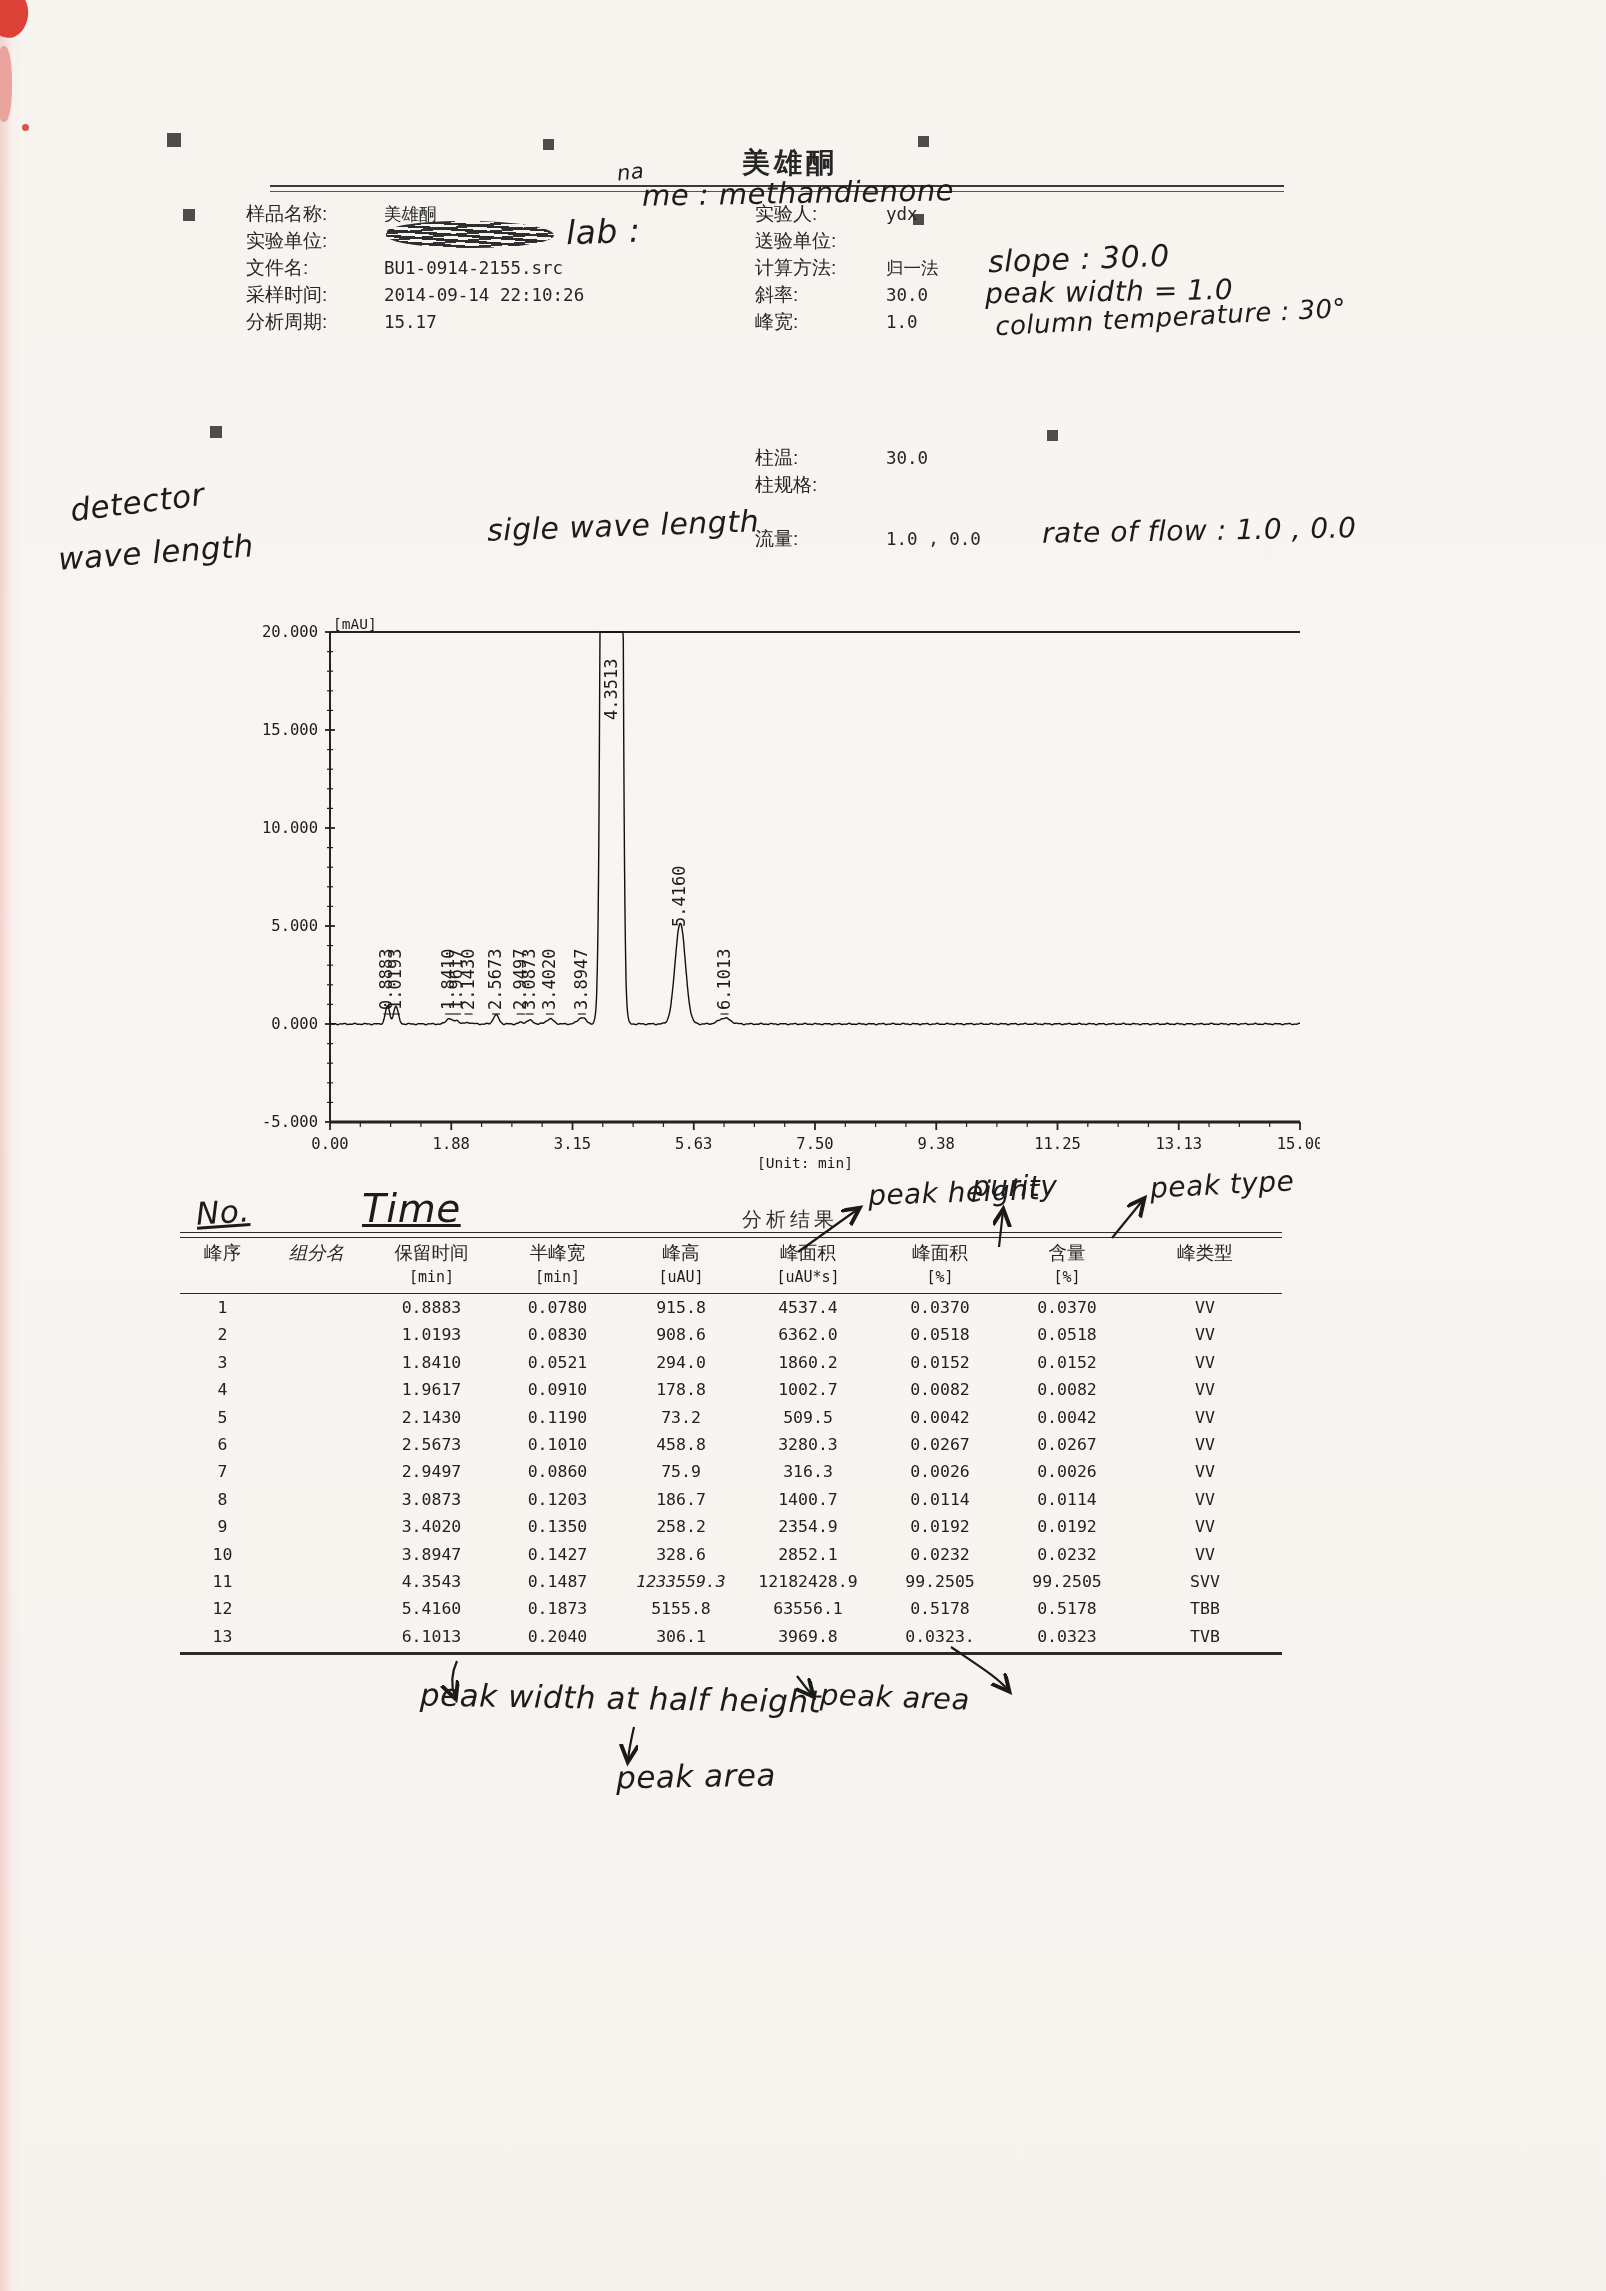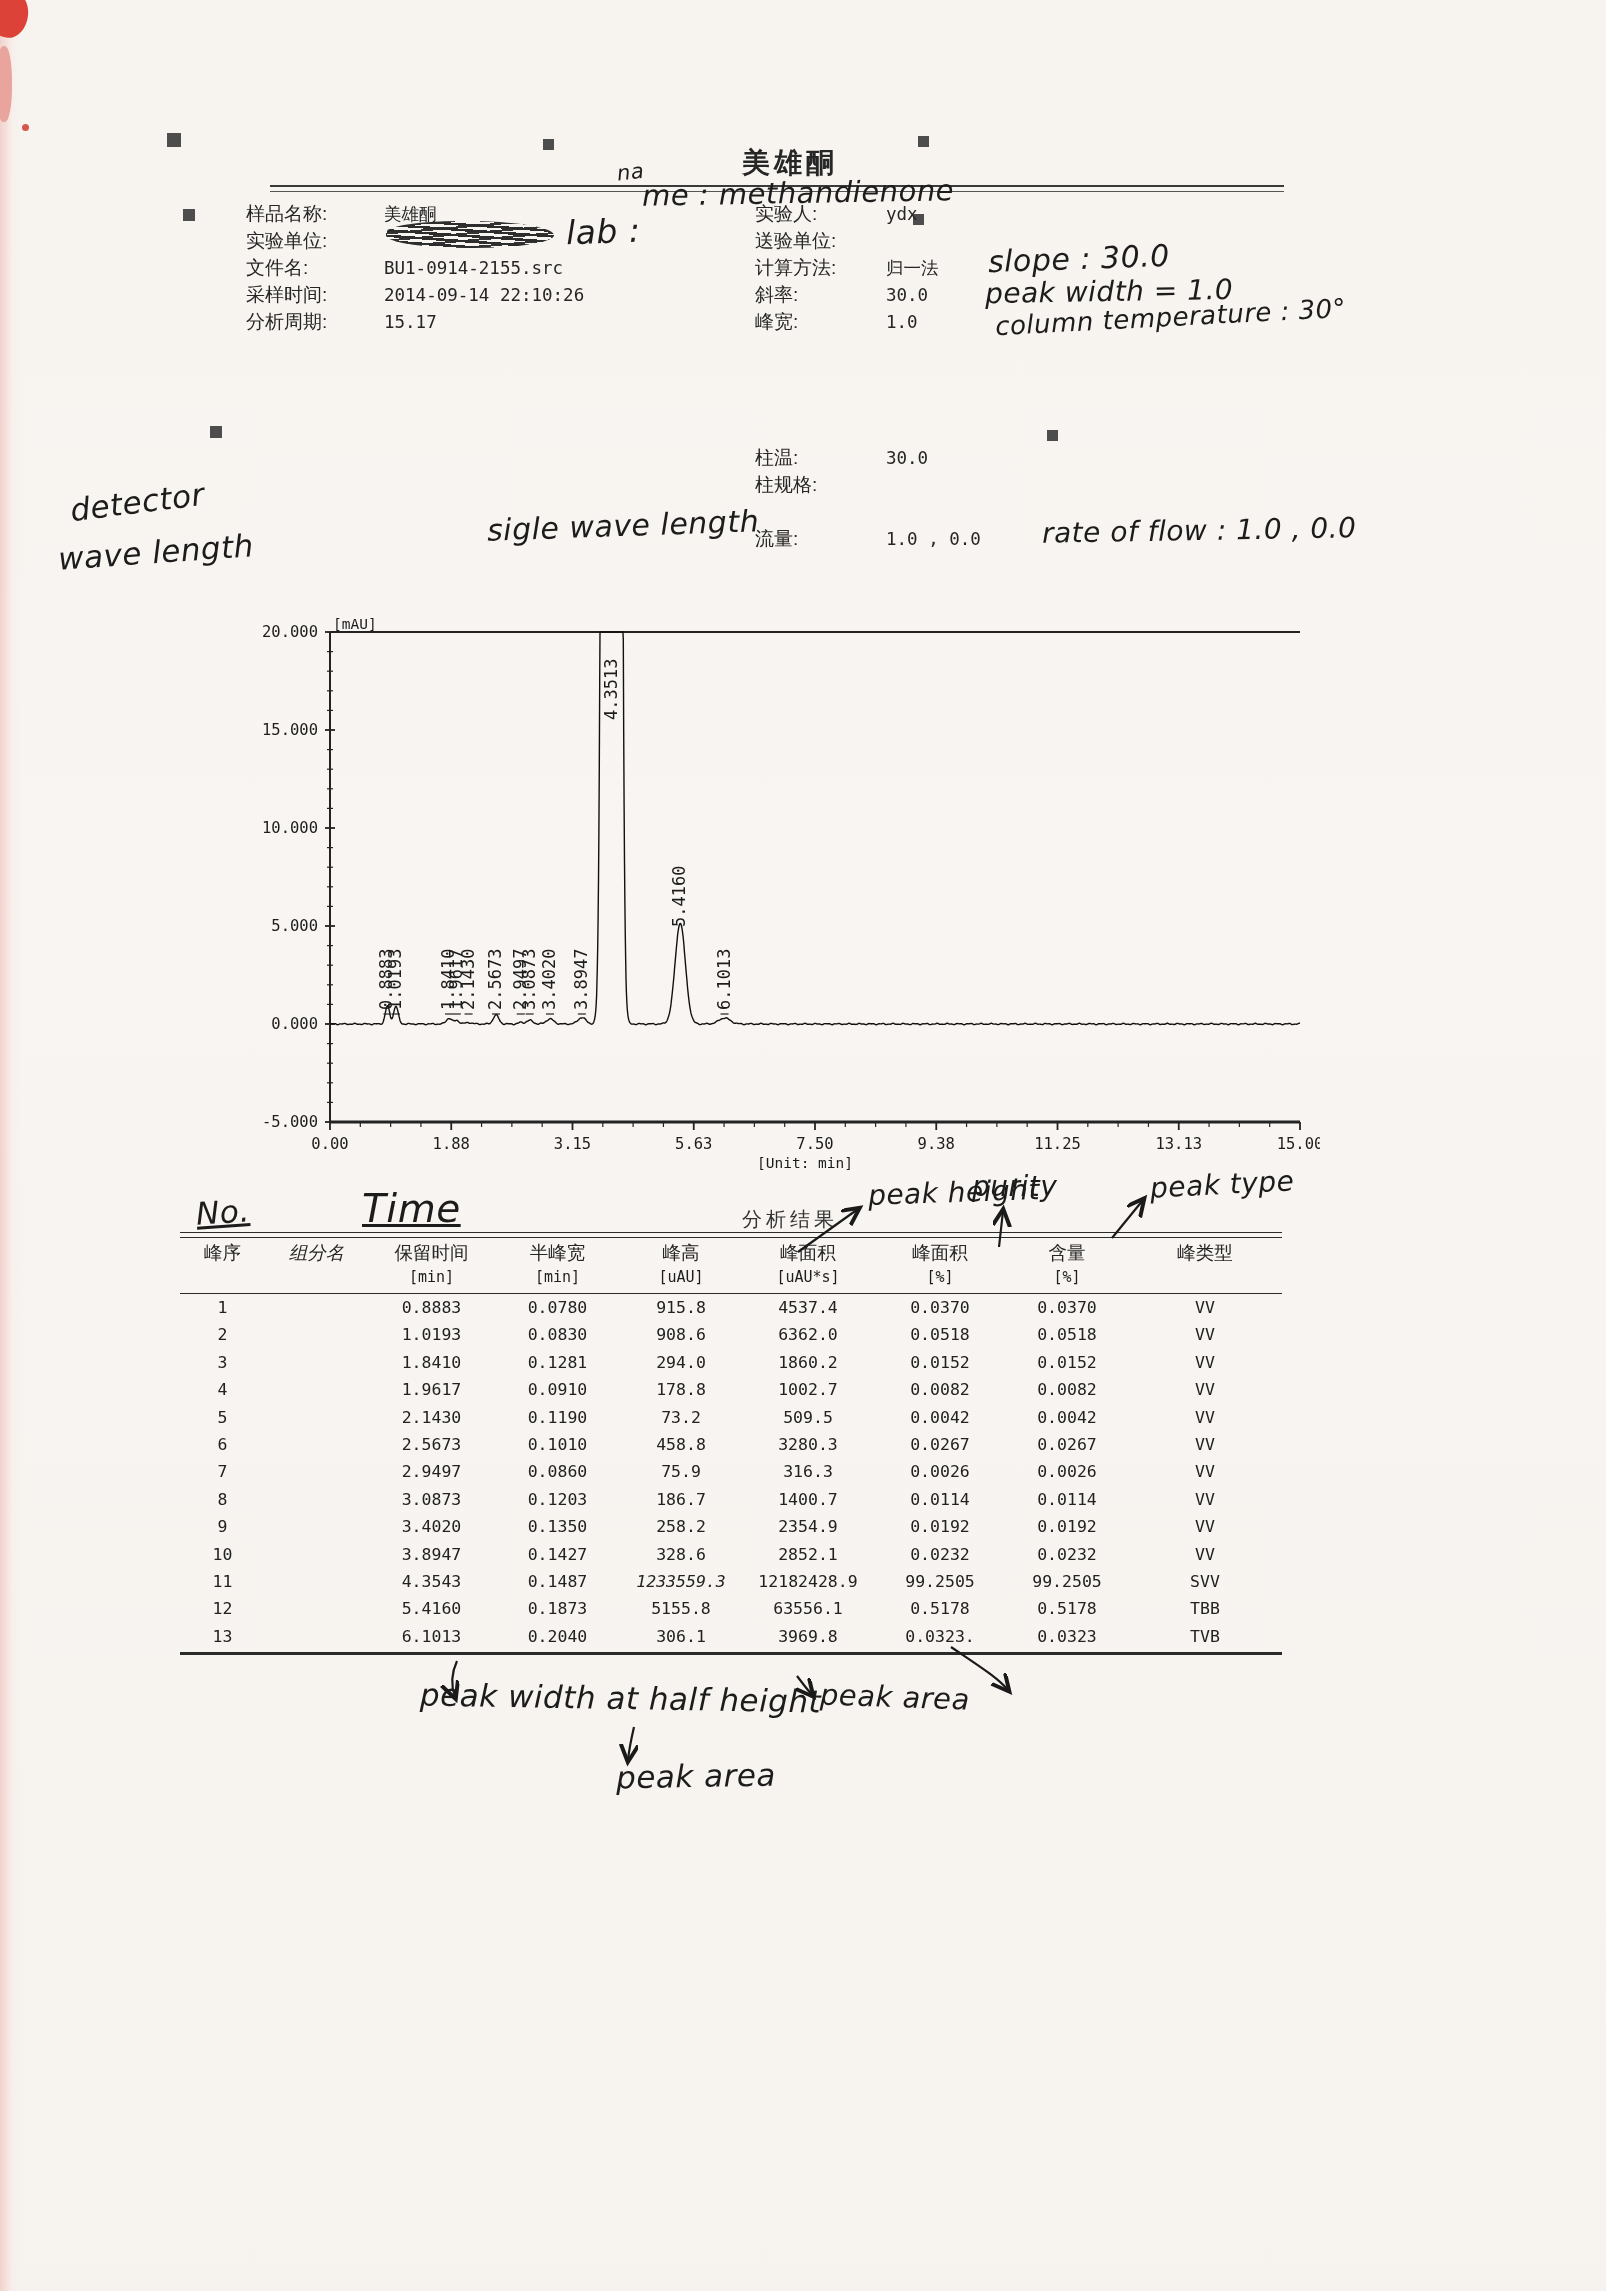--- a/index.html
+++ b/index.html
@@ -255,21 +255,21 @@
         <div class="tcell" style="width: 122px;">908.6</div>
         <div class="tcell" style="width: 132px;">6362.0</div>
         <div class="tcell" style="width: 132px;">0.0518</div>
         <div class="tcell" style="width: 122px;">0.0518</div>
         <div class="tcell" style="width: 154px;">VV</div>
       </div>
       <div class="trow drow">
         <div class="tcell" style="width: 85px;">3</div>
         <div class="tcell" style="width: 103px;"></div>
         <div class="tcell" style="width: 127px;">1.8410</div>
-        <div class="tcell" style="width: 125px;">0.1281</div>
+        <div class="tcell" style="width: 125px;">0.0521</div>
         <div class="tcell" style="width: 122px;">294.0</div>
         <div class="tcell" style="width: 132px;">1860.2</div>
         <div class="tcell" style="width: 132px;">0.0152</div>
         <div class="tcell" style="width: 122px;">0.0152</div>
         <div class="tcell" style="width: 154px;">VV</div>
       </div>
       <div class="trow drow">
         <div class="tcell" style="width: 85px;">4</div>
         <div class="tcell" style="width: 103px;"></div>
         <div class="tcell" style="width: 127px;">1.9617</div>

